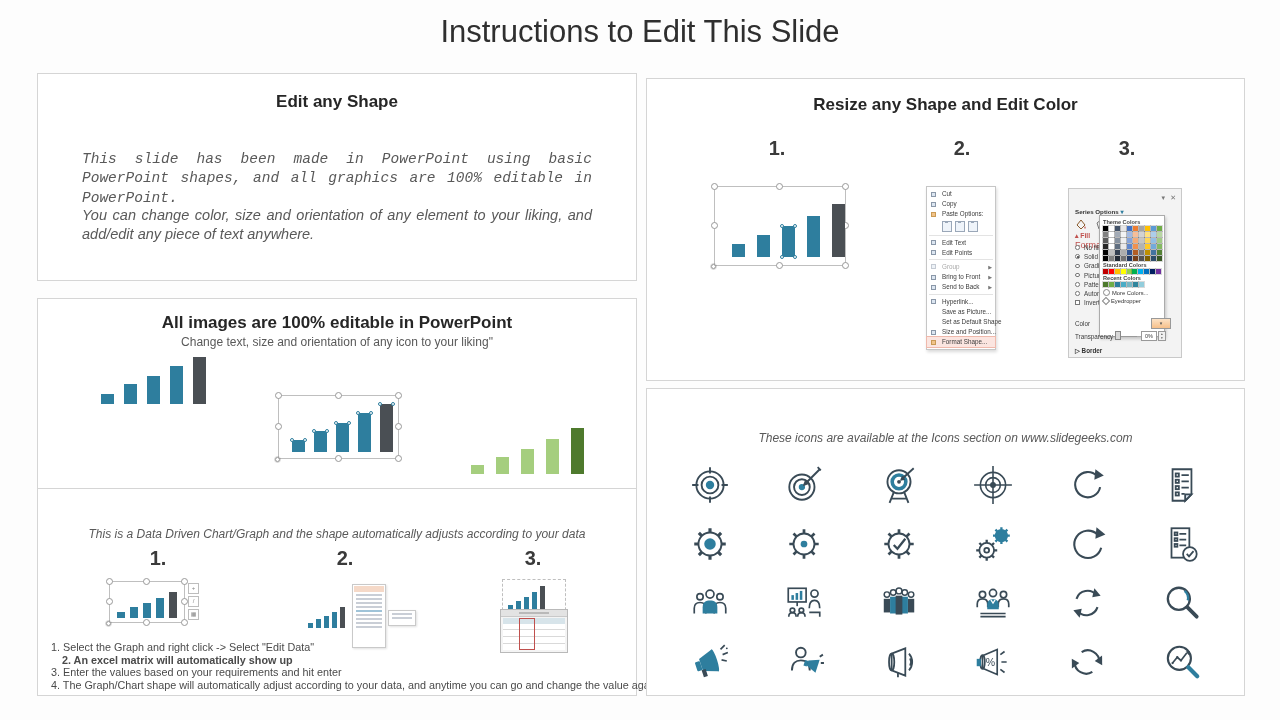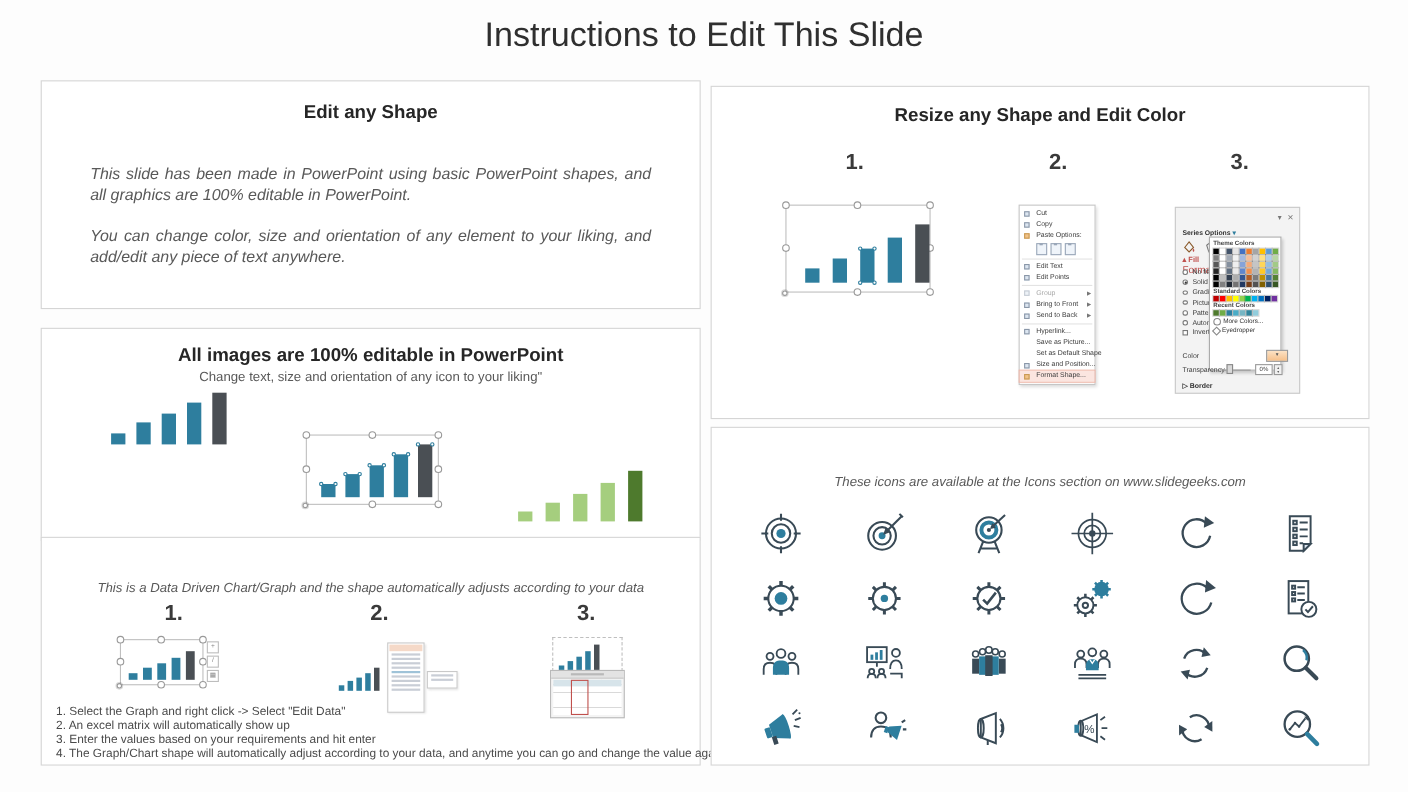--- a/index.html
+++ b/index.html
@@ -88,21 +88,21 @@
 </style>
 </head>
 <body>
 
 <div id="slide">
 
   <div style="position:absolute;left:0;right:0;top:14px;text-align:center;font-size:31px;color:#2F2F2F;">Instructions to Edit This Slide</div>
 
   <div class="panel" style="left:37px;top:73px;width:598px;height:206px;">
     <div class="ptitle" style="top:18px;">Edit any Shape</div>
-    <div style="position:absolute;left:44px;right:44px;top:76px;font-size:14.5px;font-style:italic;color:#595959;text-align:justify;line-height:1.33;">This slide has been made in PowerPoint using basic PowerPoint shapes, and all graphics are 100% editable in PowerPoint.</div>
+    <div style="position:absolute;left:44px;right:44px;top:76px;font-size:14.5px;font-style:italic;color:#595959;text-align:justify;line-height:1.33;font-family:Liberation Mono, monospace;">This slide has been made in PowerPoint using basic PowerPoint shapes, and all graphics are 100% editable in PowerPoint.</div>
     <div style="position:absolute;left:44px;right:44px;top:132px;font-size:14.5px;font-style:italic;color:#595959;text-align:justify;line-height:1.33;">You can change color, size and orientation of any element to your liking, and add/edit any piece of text anywhere.</div>
   </div>
 
   <div class="panel" style="left:37px;top:298px;width:598px;height:192px;">
     <div class="ptitle" style="top:14px;">All images are 100% editable in PowerPoint</div>
     <div class="psub" style="top:36px;">Change text, size and orientation of any icon to your liking"</div>
 
     <div class="bars" style="position:absolute;left:63px;top:58px;height:47px;">
       <i style="height:10px"></i>
       <i style="height:20px"></i>
@@ -223,21 +223,21 @@
       </div>
       <div class="sheet" style="left:0;top:30px;width:66px;height:42px;">
         <div class="tb"></div>
         <div class="grid"></div>
         <div class="hdr"></div>
         <div class="redcol"></div>
       </div>
     </div>
 
     <div class="instr" style="left:13px;top:152px;">1. Select the Graph and right click -&gt; Select "Edit Data"</div>
-    <div class="instr" style="left:13px;top:164.5px;">2. An excel matrix will automatically show up</div>
+    <div class="instr" style="left:24px;top:164.5px;font-weight:bold;">2. An excel matrix will automatically show up</div>
     <div class="instr" style="left:13px;top:177px;">3. Enter the values based on your requirements and hit enter</div>
     <div class="instr" style="left:13px;top:189.5px;">4. The Graph/Chart shape will  automatically adjust according to your data, and anytime you can go and change the value again</div>
   </div>
 
   <div class="panel" style="left:646px;top:78px;width:597px;height:301px;">
     <div class="ptitle" style="top:16px;">Resize any Shape and Edit Color</div>
 
     <div class="stepnum" style="left:110px;top:58px;">1.</div>
     <div class="stepnum" style="left:295px;top:58px;">2.</div>
     <div class="stepnum" style="left:460px;top:58px;">3.</div>

